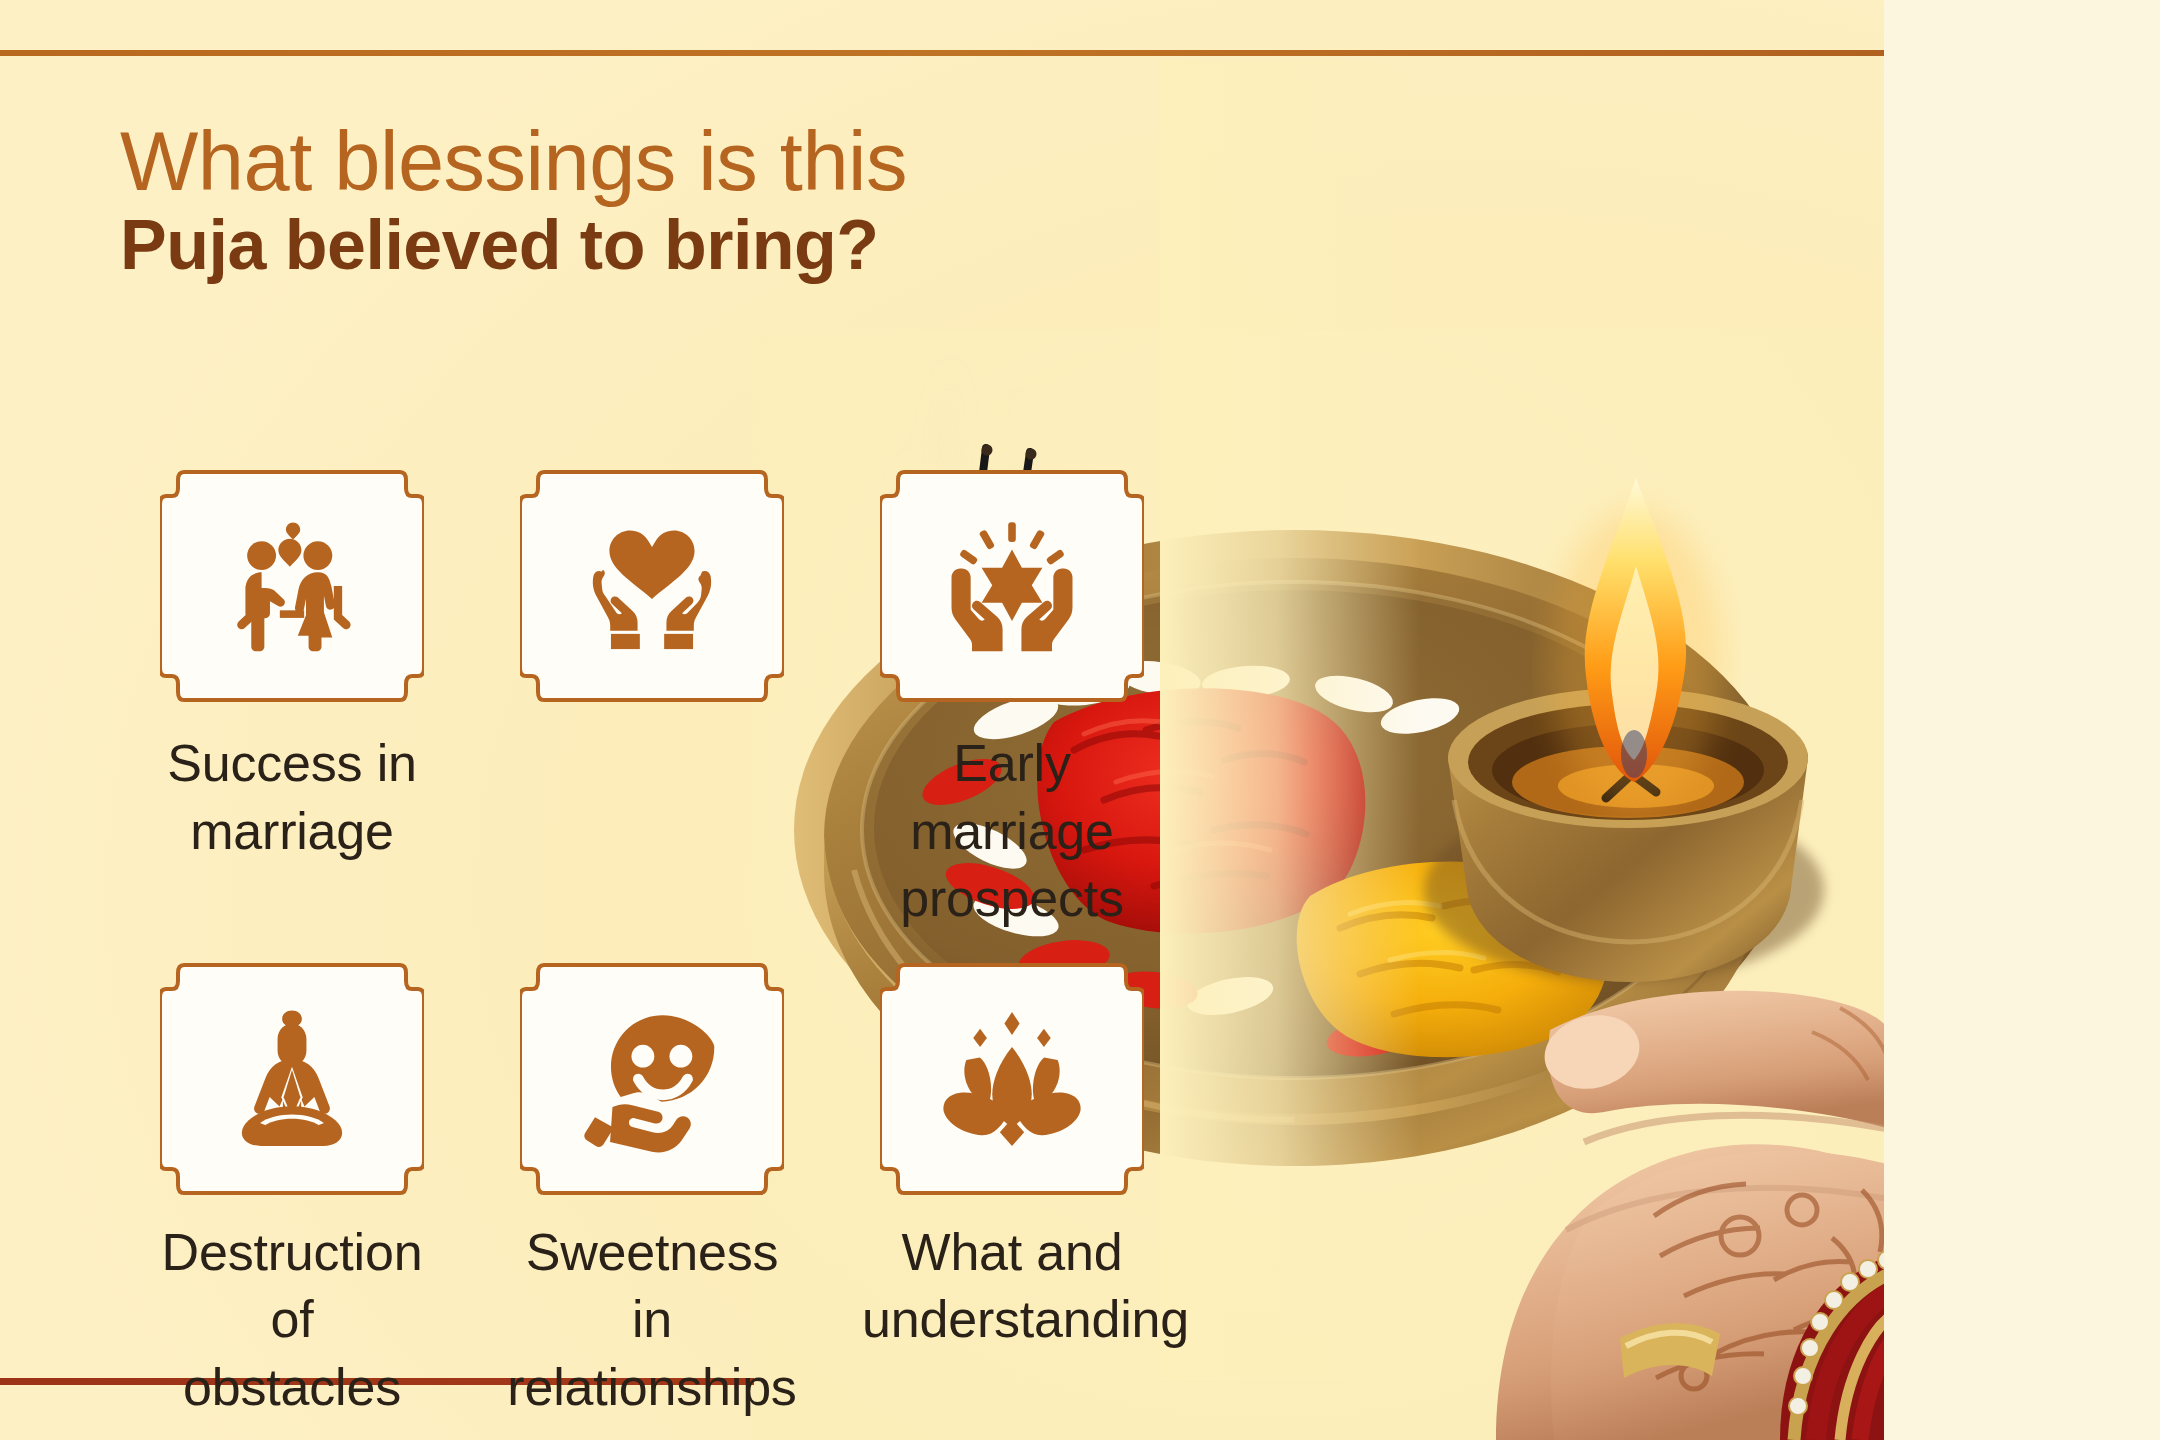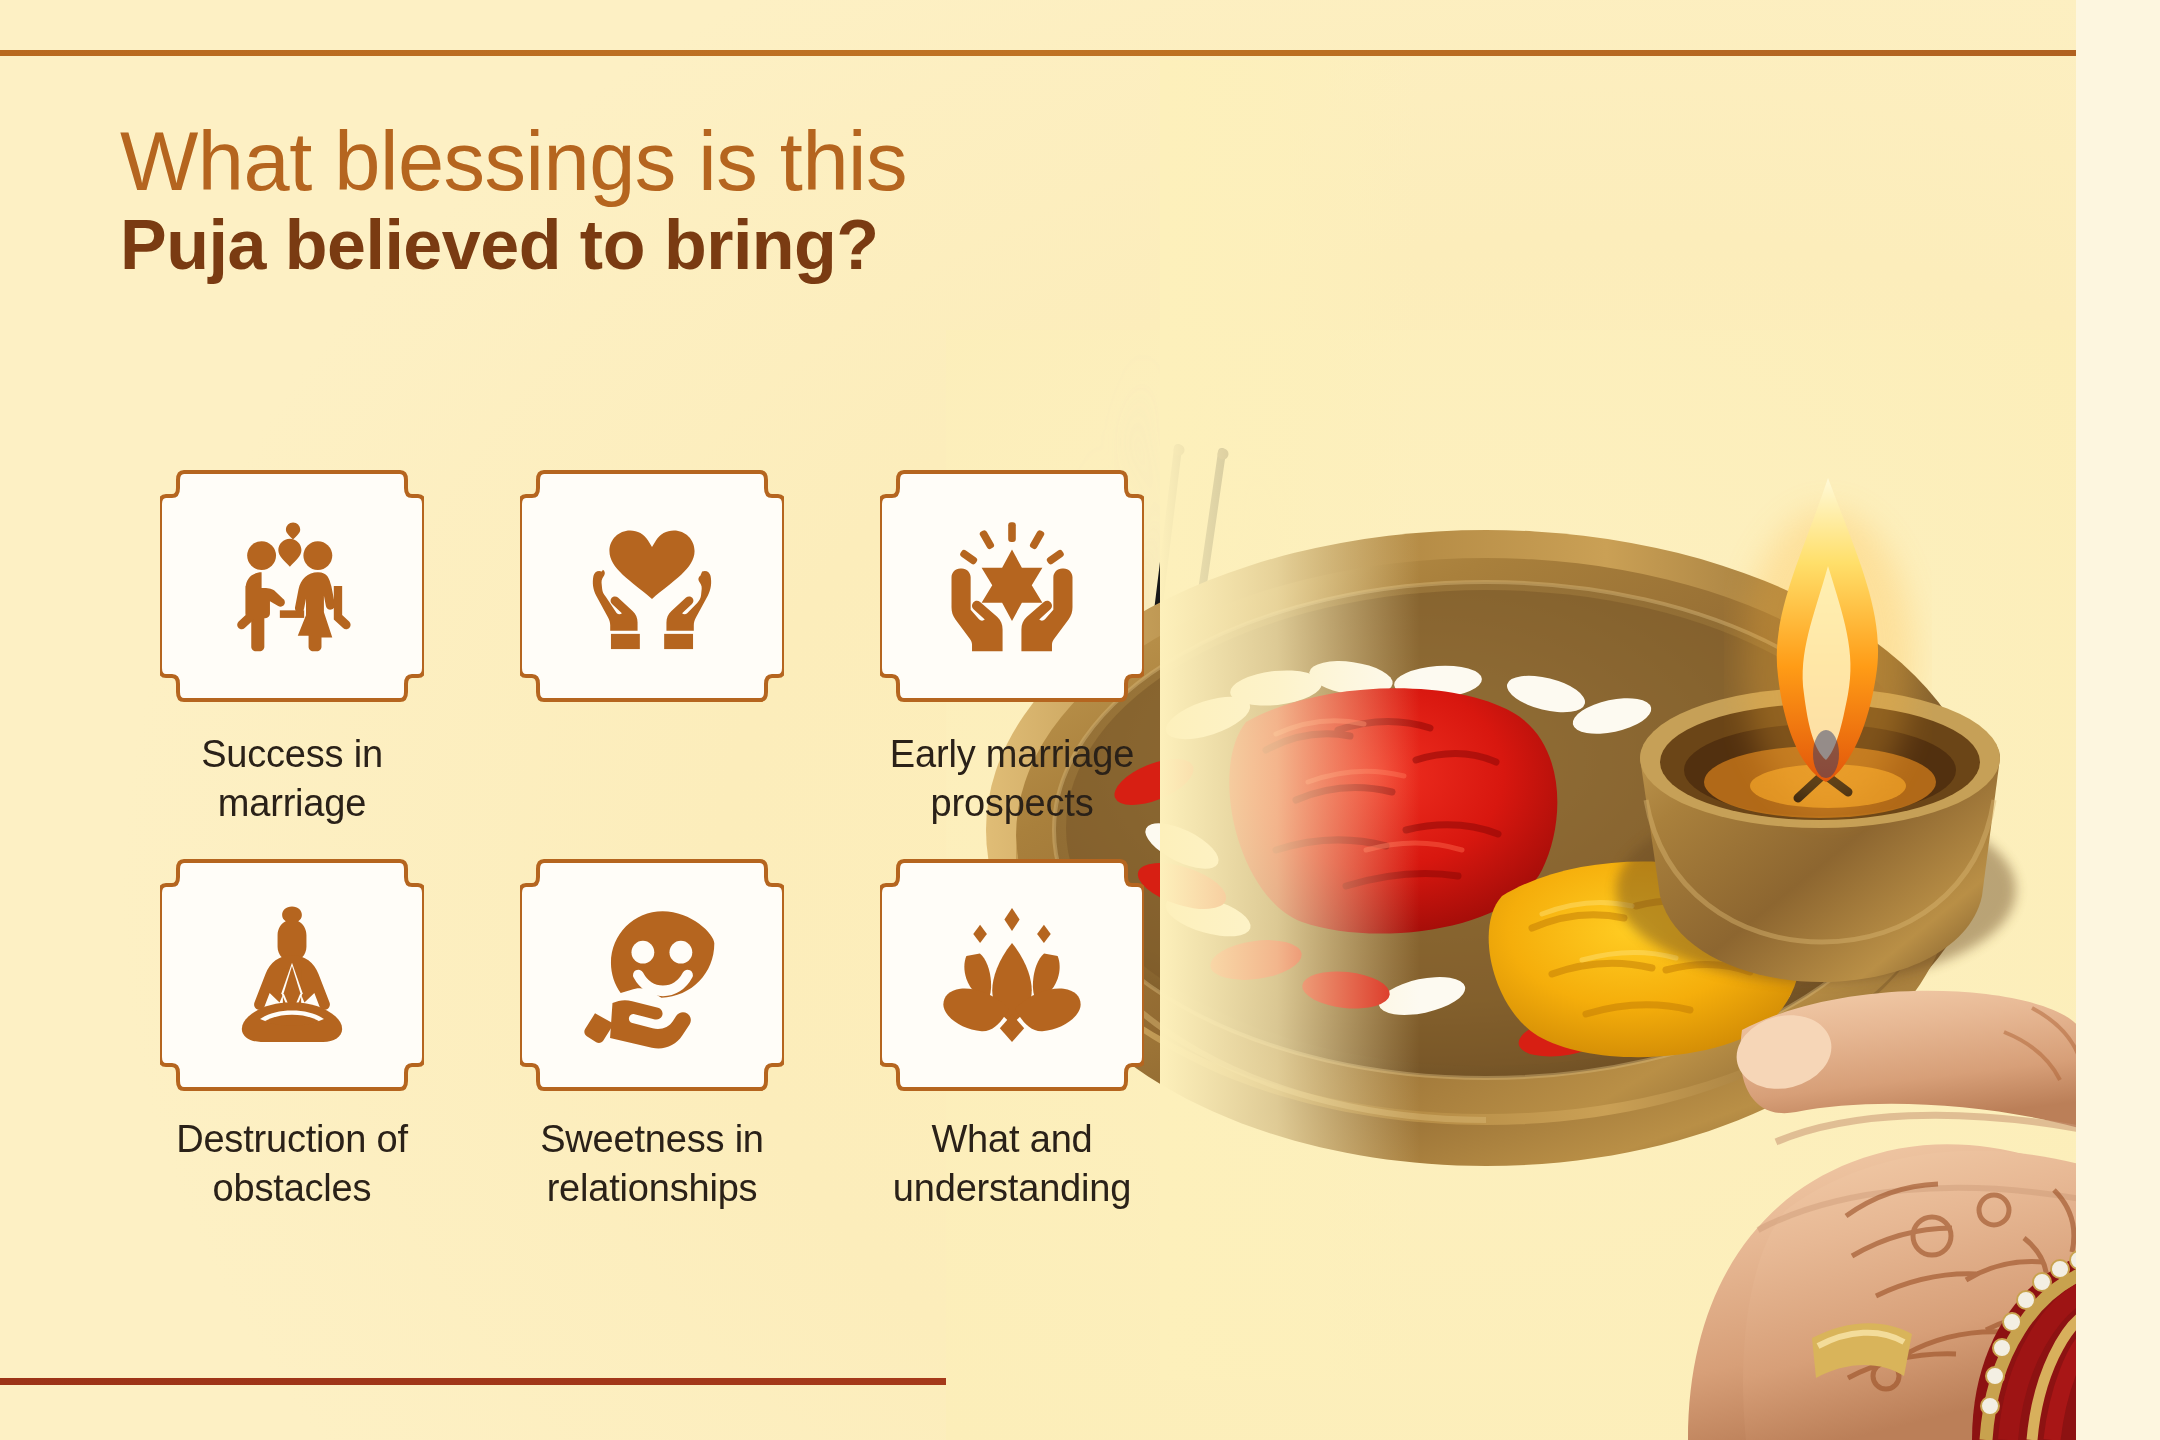--- a/index.html
+++ b/index.html
@@ -4,21 +4,21 @@
 <style>
   * { margin:0; padding:0; box-sizing:border-box; }
   html,body { width:2160px; height:1440px; overflow:hidden; }
   body {
     font-family:"Liberation Sans", sans-serif;
     background:#fdf6df;
   }
 
   #poster{
     position:relative;
-    width:2076px;
+    width:1884px;
     height:1440px;
     background:
       radial-gradient(ellipse 1500px 1100px at 78% 62%, #fdeeb9 0%, #fdeeba 34%, #fcedbb 60%, #fdf0c4 100%),
       linear-gradient(115deg,#fefaea 0%,#fdf4d8 28%,#fceeb9 62%,#fbe8a8 100%);
     overflow:hidden;
   }
 
   
   .rule{ position:absolute; left:0; width:100%; }
   .rule-top{ top:50px; height:6px; background:linear-gradient(90deg,#b8691f,#bf7324 50%,#b06120); }
@@ -71,21 +71,21 @@
     display:flex;
     align-items:center;
     justify-content:center;
   }
   .badge .frame{ position:absolute; inset:0; }
   .badge .glyph{ position:relative; width:152px; height:152px; }
 
   .caption{
     margin-top:20px;
     text-align:center;
-    font-size:38px;
+    font-size:52px;
     line-height:1.30;
     font-weight:400;
     color:#2a2118;
     letter-spacing:-0.2px;
     max-width:300px;
   }
   .row2 .caption{ margin-top:16px; }
 
   
   .photo{

